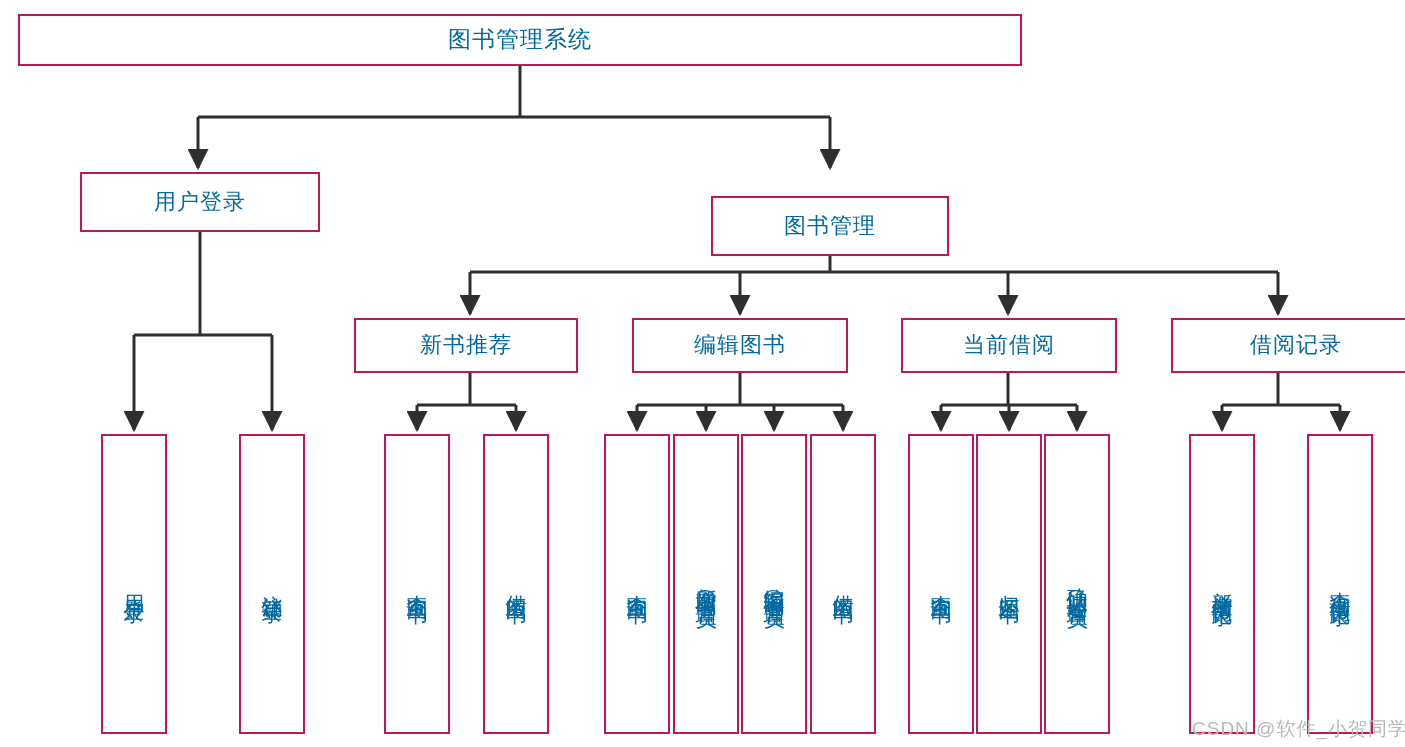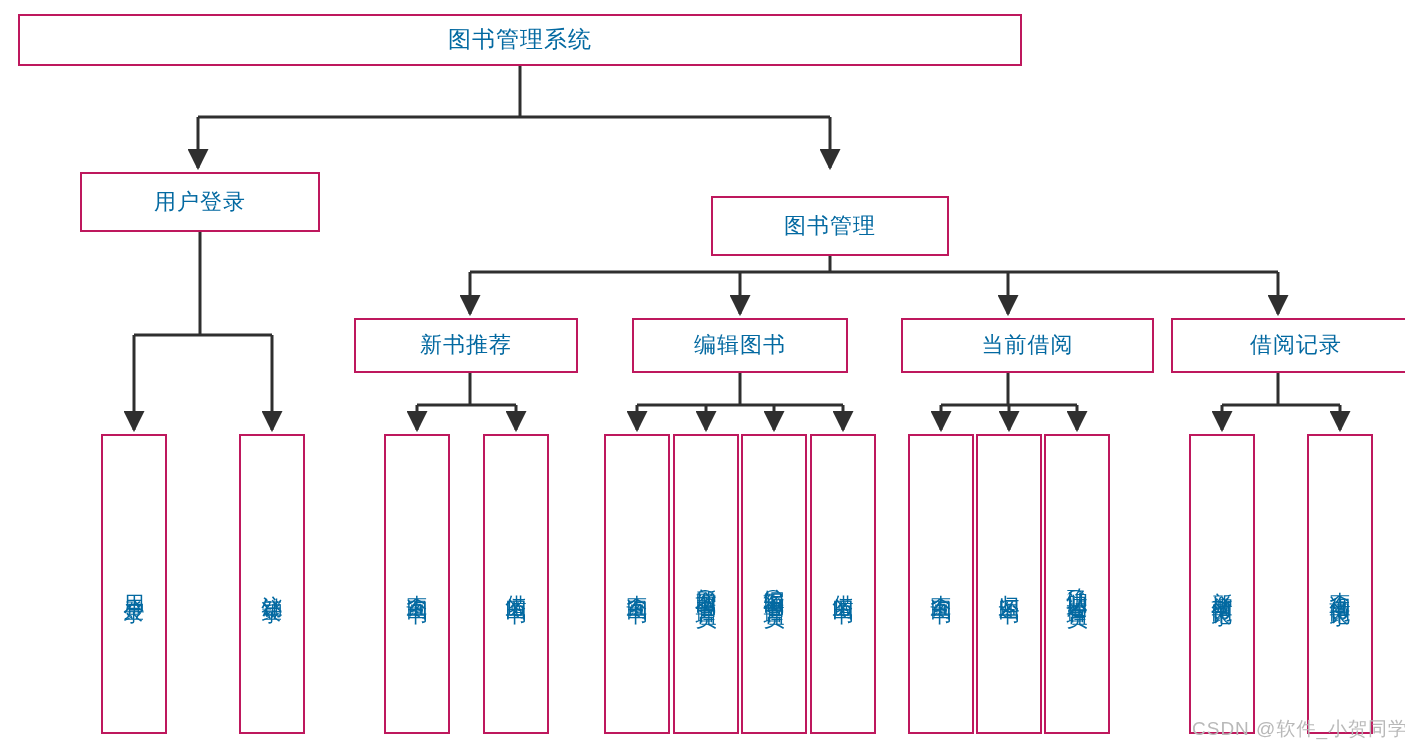--- a/index.html
+++ b/index.html
@@ -131,21 +131,21 @@
   <div class="node horiz" style="left:711px; top:172px; width:238px; height:60px;margin-top:24px;">
     <span>图书管理</span>
   </div>
 
   <div class="node horiz" style="left:354px; top:318px; width:224px; height:55px;text-align:right;">
     <span>新书推荐</span>
   </div>
   <div class="node horiz" style="left:632px; top:318px; width:216px; height:55px;">
     <span>编辑图书</span>
   </div>
-  <div class="node horiz" style="left:901px; top:318px; width:253px; height:55px;">
+  <div class="node horiz" style="left:901px; top:318px; width:216px; height:55px;">
     <span>当前借阅</span>
   </div>
   <div class="node horiz" style="left:1171px; top:318px; width:250px; height:55px;">
     <span>借阅记录</span>
   </div>
 
   <div class="node leaf" style="left:101px; top:434px; width:66px; height:300px;">
     <span class="vtext">用户登录</span>
   </div>
   <div class="node leaf" style="left:239px; top:434px; width:66px; height:300px;">

